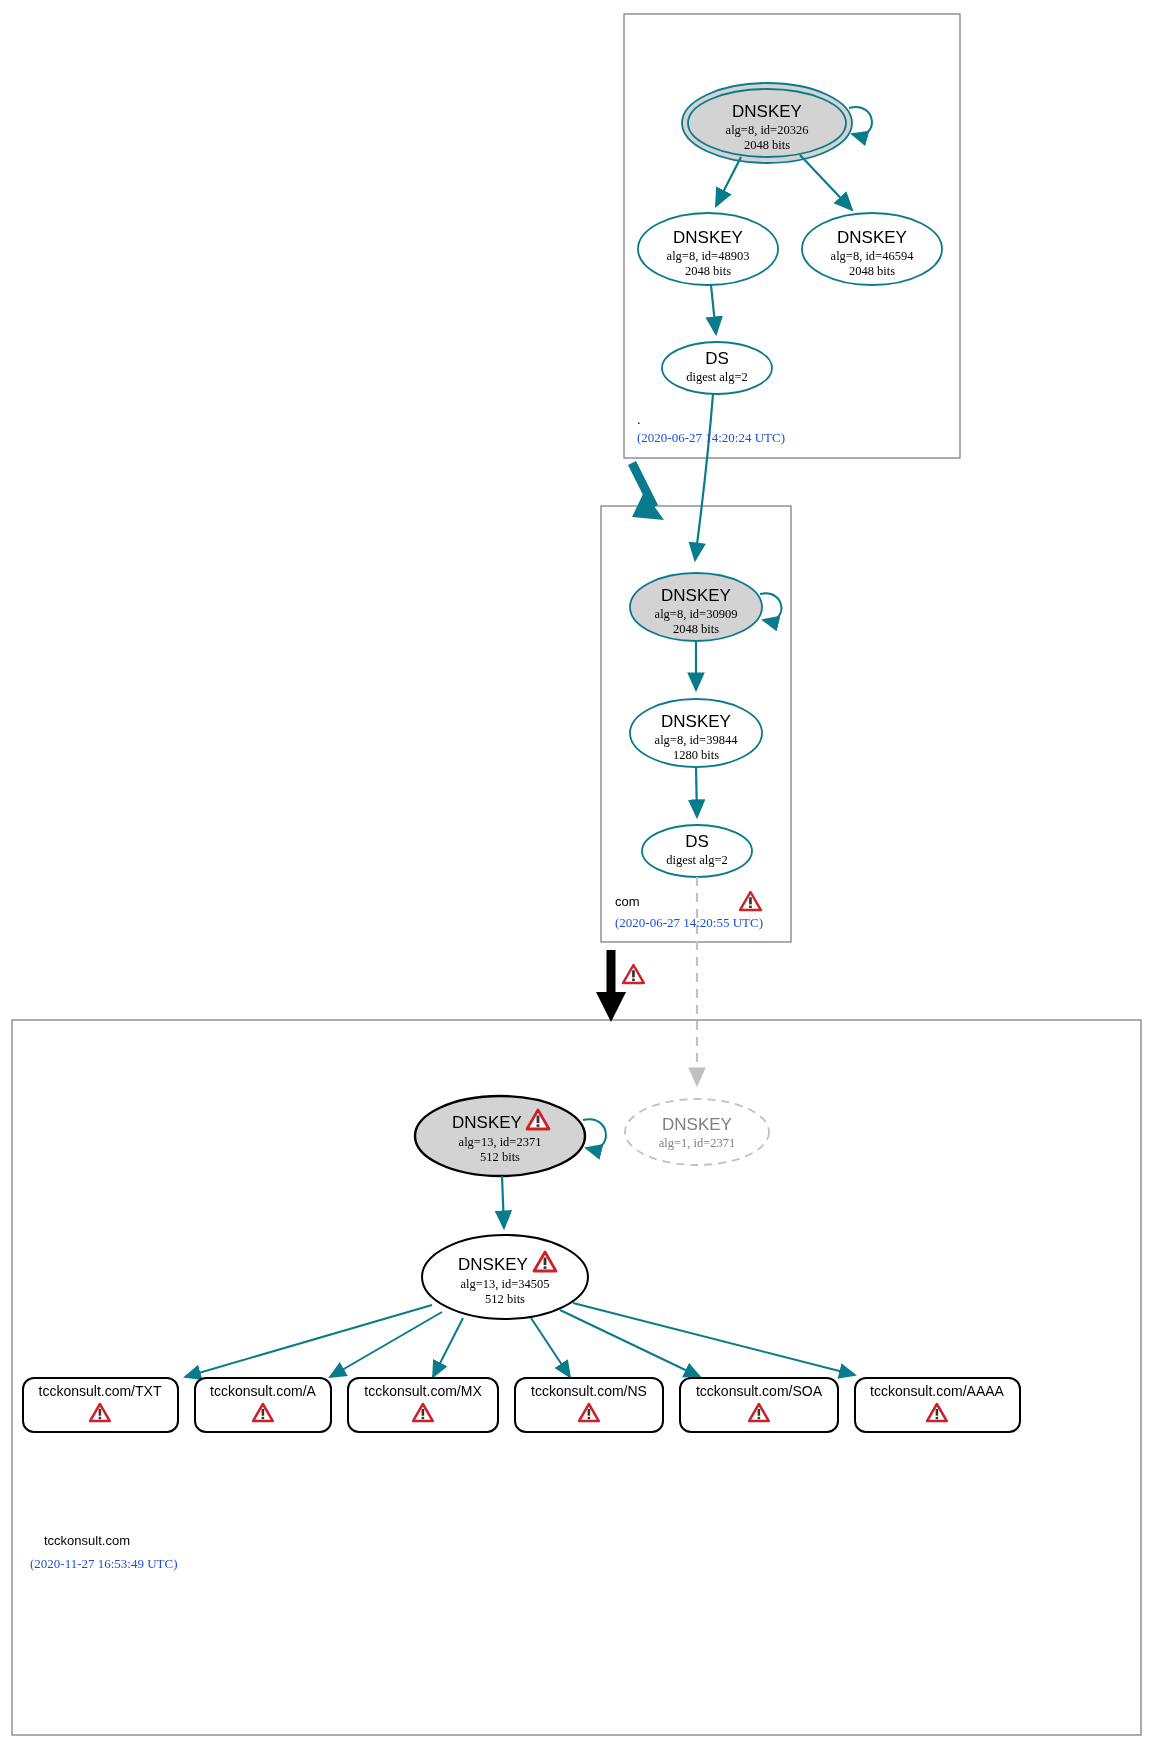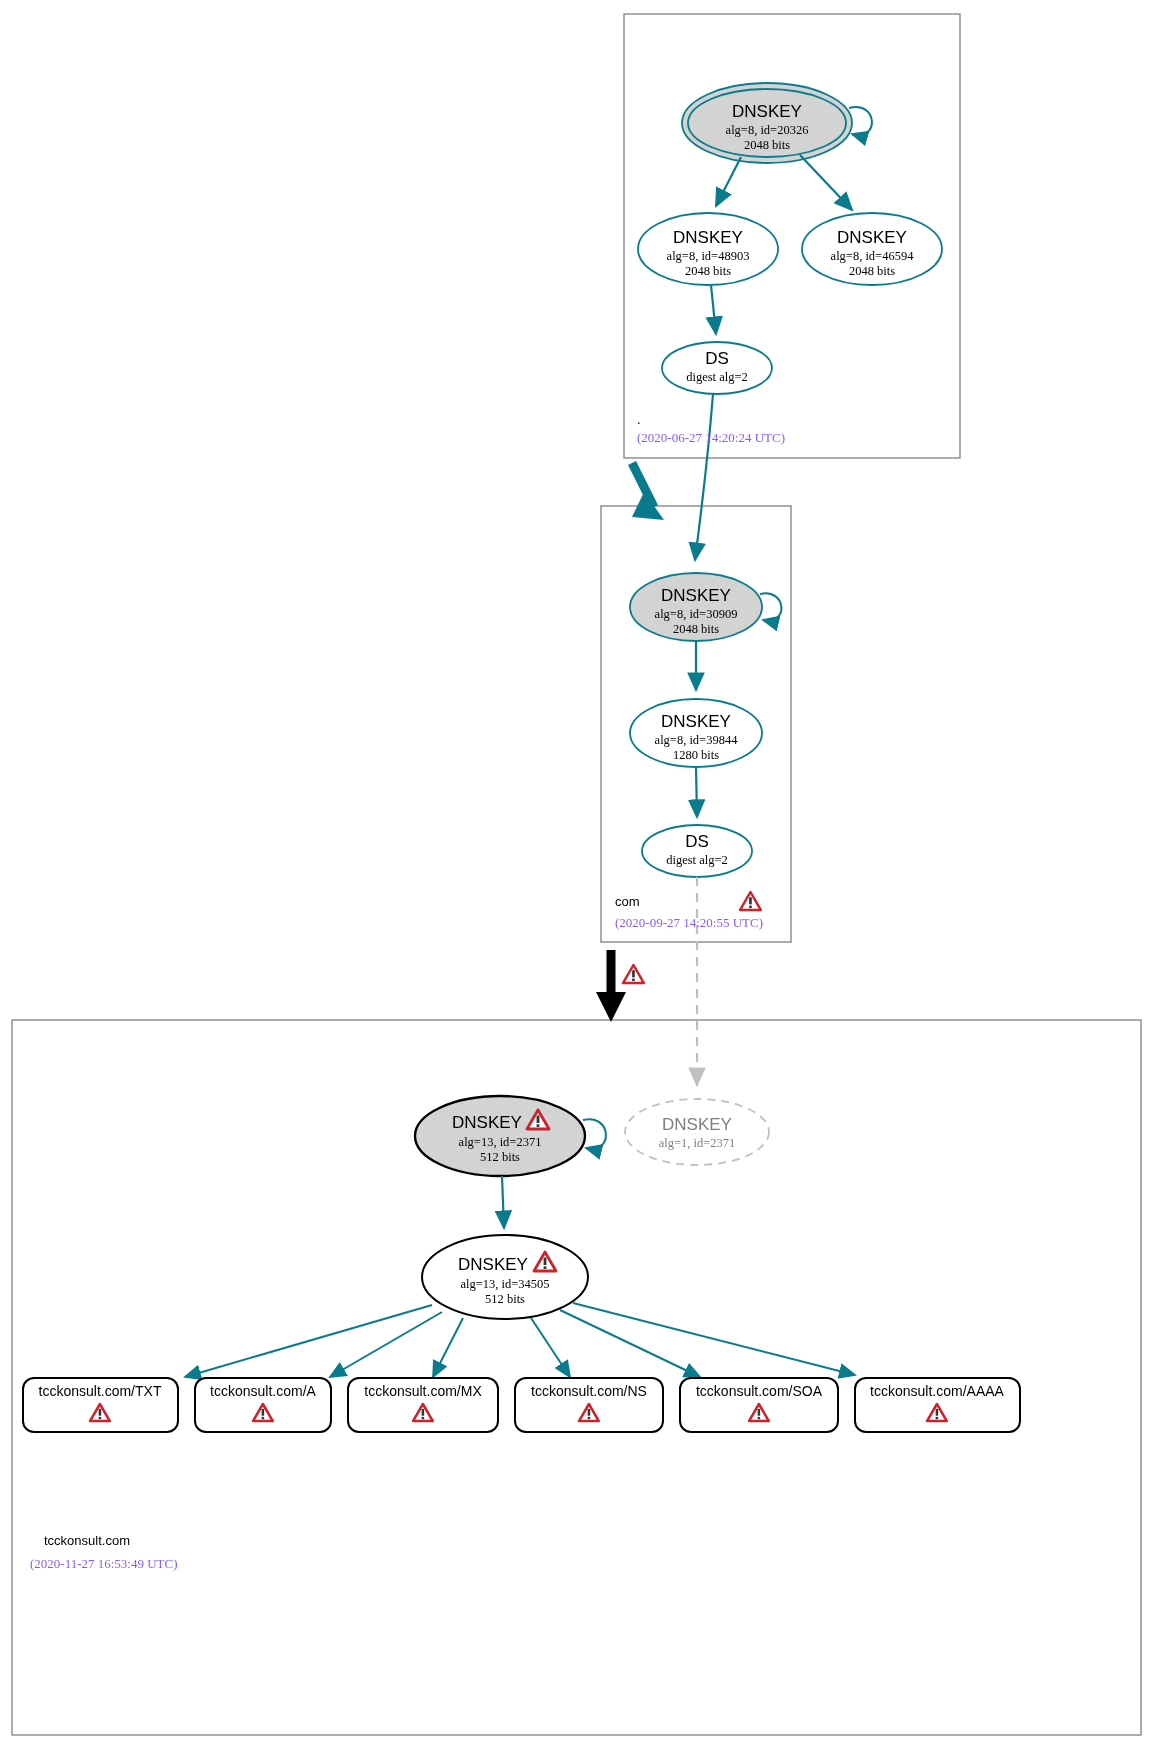--- a/index.html
+++ b/index.html
@@ -11,21 +11,21 @@
   svg#graph{position:absolute;left:0;top:0;width:1163px;height:1749px;}
 
   .zone-label{
     position:absolute;
     font-family:"Liberation Sans", sans-serif;
     font-size:13px;color:#000;white-space:nowrap;
   }
   .zone-time{
     position:absolute;
     font-family:"Liberation Serif", serif;
-    font-size:13px;color:#8b5cf6;white-space:nowrap;
+    font-size:13px;color:#1d4ed8;white-space:nowrap;
   }
   .node-title{
     font-family:"Liberation Sans", sans-serif;
     font-size:17px;fill:#000;
   }
   .node-sub{
     font-family:"Liberation Serif", serif;
     font-size:12.5px;fill:#000;
   }
   .rr-label{
@@ -213,18 +213,18 @@
       <path d="M11,0 L22,19 L0,19 z" fill="#ffffff" stroke="#cc2229" stroke-width="2.8" stroke-linejoin="round"></path>
       <rect x="9.6" y="5.5" width="2.8" height="7.5" fill="#333333"></rect>
       <rect x="9.6" y="14.3" width="2.8" height="2.6" fill="#333333"></rect>
     </g>
   </svg>
 
   <div class="zone-label" style="left:637px;top:412px;">.</div>
   <div class="zone-time" style="left:637px;top:430px;">(2020-06-27 14:20:24 UTC)</div>
 
   <div class="zone-label" style="left:615px;top:894px;">com</div>
-  <div class="zone-time" style="left:615px;top:915px;">(2020-09-27 14:20:55 UTC)</div>
+  <div class="zone-time" style="left:615px;top:915px;">(2020-06-27 14:20:55 UTC)</div>
 
   <div class="zone-label" style="left:44px;top:1533px;">tcckonsult.com</div>
   <div class="zone-time" style="left:30px;top:1556px;">(2020-11-27 16:53:49 UTC)</div>
 
 </div>
 
 </body></html>

